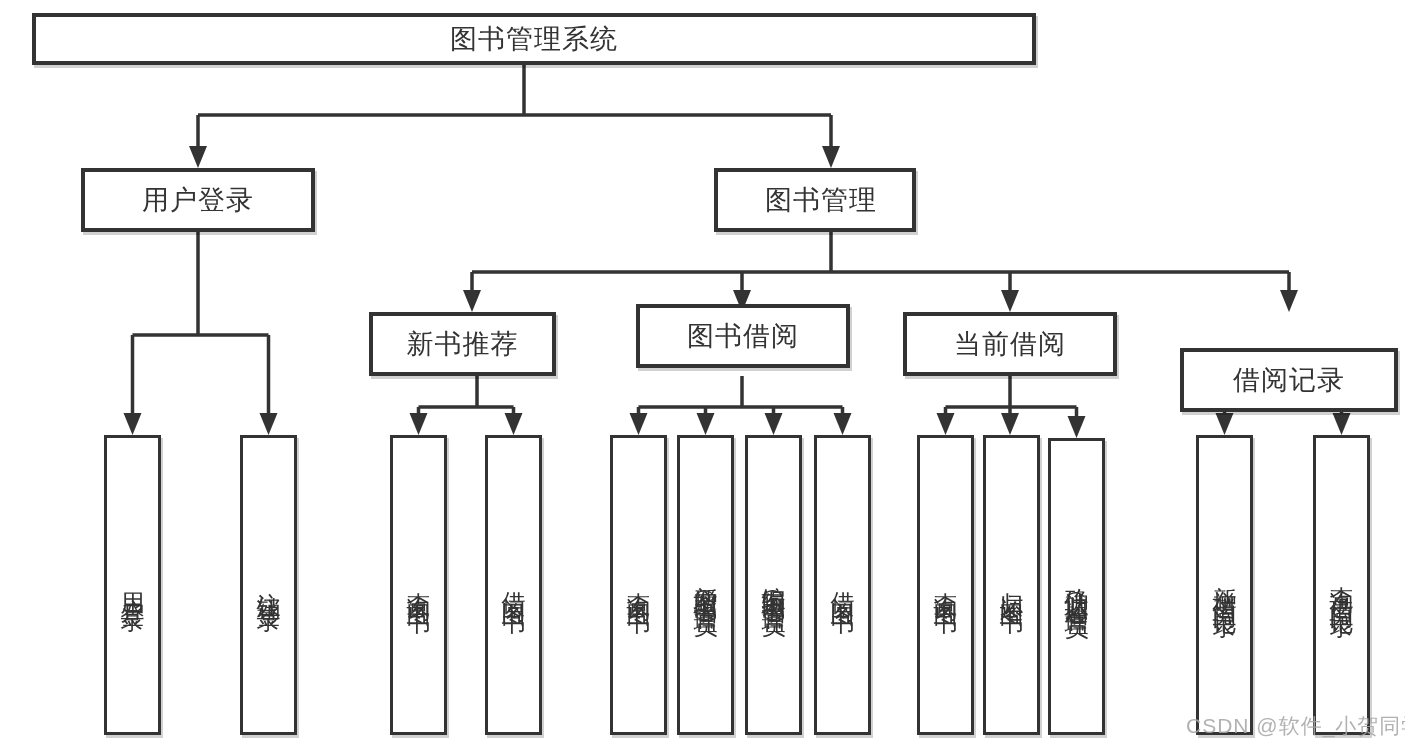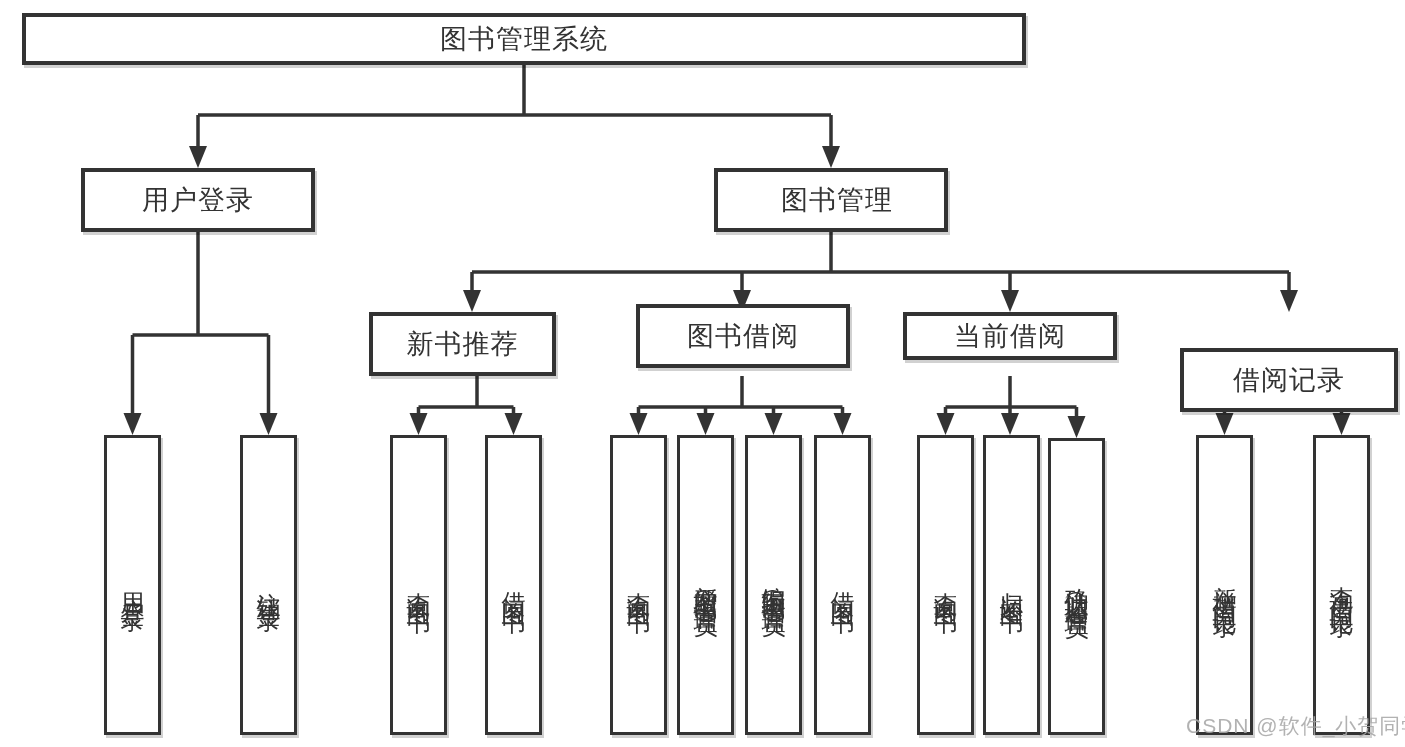--- a/index.html
+++ b/index.html
@@ -107,28 +107,28 @@
       </g>
 
       <g>
         <path d="M1289 376 V406 M1224.5 406 H1341.5 M1224.5 406 V427 M1341.5 406 V427" fill="none"></path>
         <polygon points="1215.5,413 1233.5,413 1224.5,435" stroke="none"></polygon>
         <polygon points="1332.5,413 1350.5,413 1341.5,435" stroke="none"></polygon>
       </g>
     </g>
   </svg>
 
-  <div class="node hbox" style="left:22px; top:13px; width:1004px; height:52px;text-align:center;">图书管理系统</div>
+  <div class="node hbox" style="left:32px; top:13px; width:1004px; height:52px;text-align:center;">图书管理系统</div>
 
   <div class="node hbox" style="left:81px; top:168px; width:234px; height:64px;">用户登录</div>
-  <div class="node hbox" style="left:714px; top:168px; width:234px; height:64px;padding-left:12px;">图书管理</div>
+  <div class="node hbox" style="left:714px; top:168px; width:202px; height:64px;padding-left:12px;">图书管理</div>
 
   <div class="node hbox" style="left:369px; top:312px; width:187px; height:64px;">新书推荐</div>
   <div class="node hbox" style="left:636px; top:304px; width:214px; height:64px;">图书借阅</div>
-  <div class="node hbox" style="left:903px; top:312px; width:214px; height:48px;">当前借阅</div>
+  <div class="node hbox" style="left:903px; top:312px; width:214px; height:64px;">当前借阅</div>
   <div class="node hbox" style="left:1180px; top:312px; width:218px; height:64px;margin-top:36px;">借阅记录</div>
 
   <div class="node vbox" style="left:104px;">用户登录</div>
   <div class="node vbox" style="left:240px;">注销登录</div>
 
   <div class="node vbox" style="left:390px;">查询图书</div>
   <div class="node vbox" style="left:485px;">借阅图书</div>
 
   <div class="node vbox" style="left:610px;">查询图书</div>
   <div class="node vbox long" style="left:677px;">新增图书（管理员）</div>

